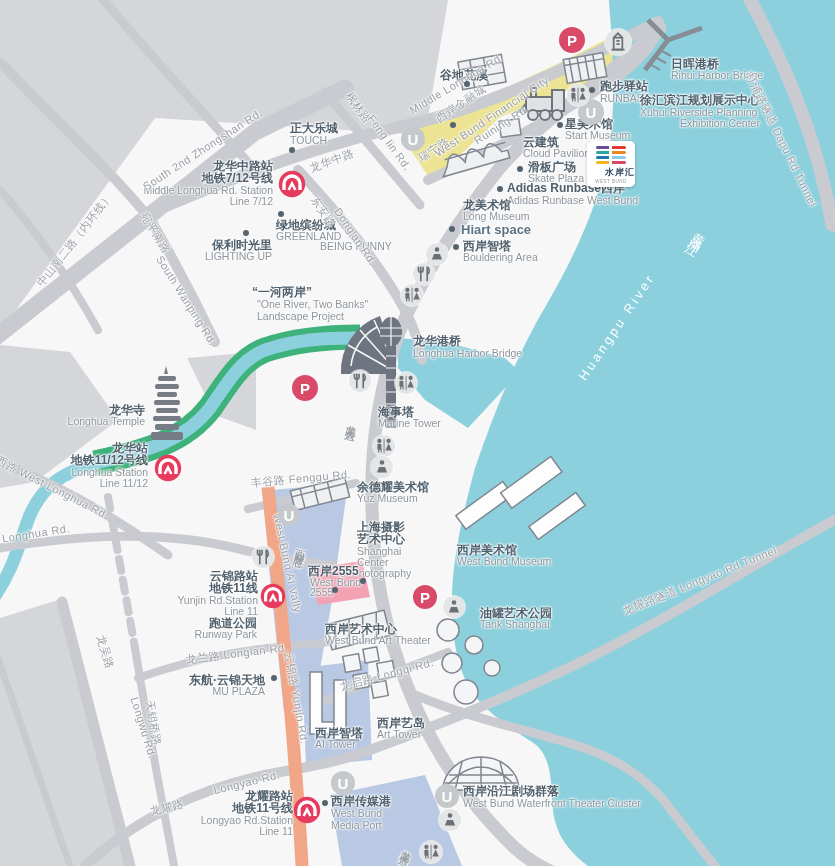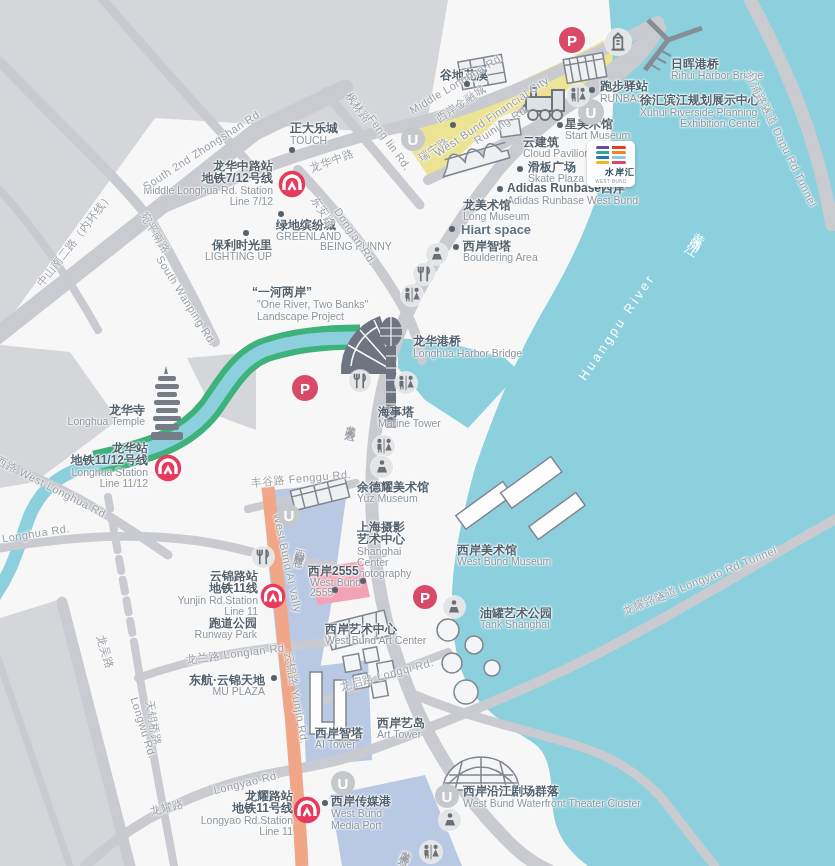--- a/index.html
+++ b/index.html
@@ -237,21 +237,21 @@
       <div class="lbl en" style="left: 310px; top: 587px;">2555</div>
       <div class="lbl cn" style="left: 457px; top: 544px;">西岸美术馆</div>
       <div class="lbl en" style="left: 457px; top: 556px;">West Bund Museum</div>
       <div class="lbl cn" style="left: 480px; top: 607px;">油罐艺术公园</div>
       <div class="lbl en" style="left: 480px; top: 619px;">Tank Shanghai</div>
       <div class="lbl cn" style="right: 578px; top: 617px; text-align: right;">跑道公园</div>
       <div class="lbl en" style="right: 578px; top: 629px; text-align: right;">Runway Park</div>
       <div class="lbl cn" style="right: 570px; top: 674px; text-align: right;">东航·云锦天地</div>
       <div class="lbl en" style="right: 570px; top: 686px; text-align: right;">MU PLAZA</div>
       <div class="lbl cn" style="left: 325px; top: 623px;">西岸艺术中心</div>
-      <div class="lbl en" style="left: 325px; top: 635px;">West Bund Art Center</div>
+      <div class="lbl en" style="left: 325px; top: 635px;">West Bund Art Theater</div>
       <div class="lbl cn" style="left: 315px; top: 727px;">西岸智塔</div>
       <div class="lbl en" style="left: 315px; top: 739px;">AI Tower</div>
       <div class="lbl cn" style="left: 377px; top: 717px;">西岸艺岛</div>
       <div class="lbl en" style="left: 377px; top: 729px;">Art Tower</div>
       <div class="lbl cn" style="left: 331px; top: 795px;">西岸传媒港</div>
       <div class="lbl en" style="left: 331px; top: 808px;">West Bund</div>
       <div class="lbl en" style="left: 331px; top: 820px;">Media Port</div>
       <div class="lbl cn" style="left: 463px; top: 785px;">西岸沿江剧场群落</div>
       <div class="lbl en" style="left: 463px; top: 798px;">West Bund Waterfront Theater Cluster</div>
       <div class="lbl rd" style="left: 75px; top: 240px; transform: translate(-50%, -50%) rotate(-52deg);">中山南二路（内环线）</div>

